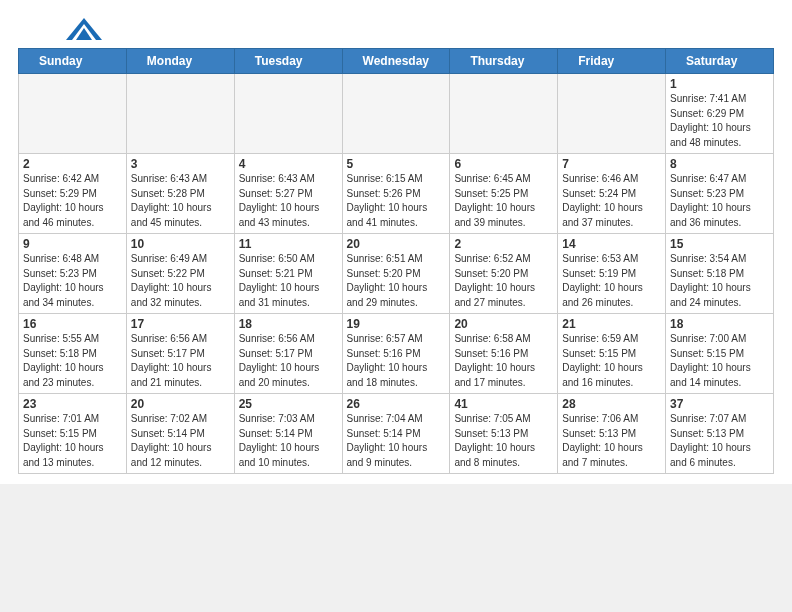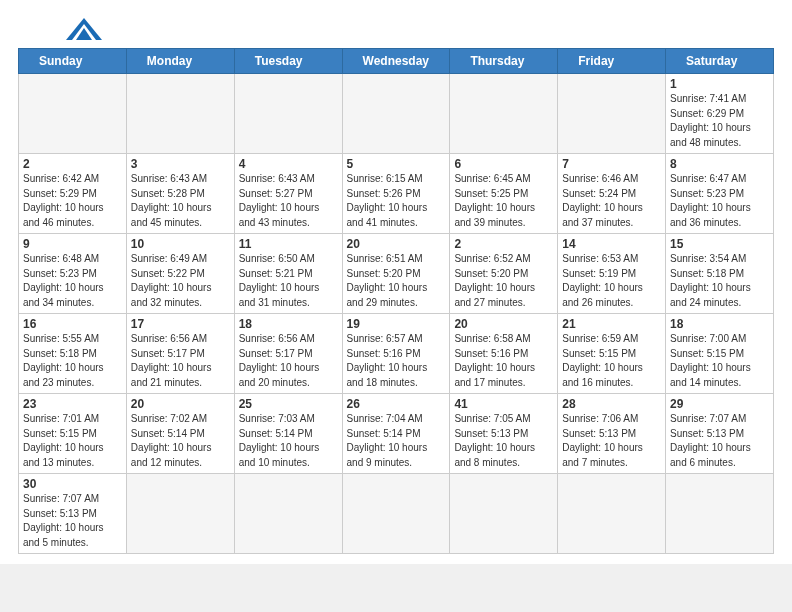--- a/index.html
+++ b/index.html
@@ -331,37 +331,22 @@
 and 8 minutes.</div>
           </td>
           <td>
             <span class="day-number">28</span>
             <div class="day-info">Sunrise: 7:06 AM
 Sunset: 5:13 PM
 Daylight: 10 hours
 and 7 minutes.</div>
           </td>
           <td>
-            <span class="day-number">29</span>
+            <span class="day-number">37</span>
             <div class="day-info">Sunrise: 7:07 AM
 Sunset: 5:13 PM
 Daylight: 10 hours
 and 6 minutes.</div>
           </td>
-        </tr>
-        <tr>
-          <td>
-            <span class="day-number">30</span>
-            <div class="day-info">Sunrise: 7:07 AM
-Sunset: 5:13 PM
-Daylight: 10 hours
-and 5 minutes.</div>
-          </td>
-          <td class="empty"></td>
-          <td class="empty"></td>
-          <td class="empty"></td>
-          <td class="empty"></td>
-          <td class="empty"></td>
-          <td class="empty"></td>
         </tr>
       </tbody>
   </table>
 </div>
 
 </body></html>

